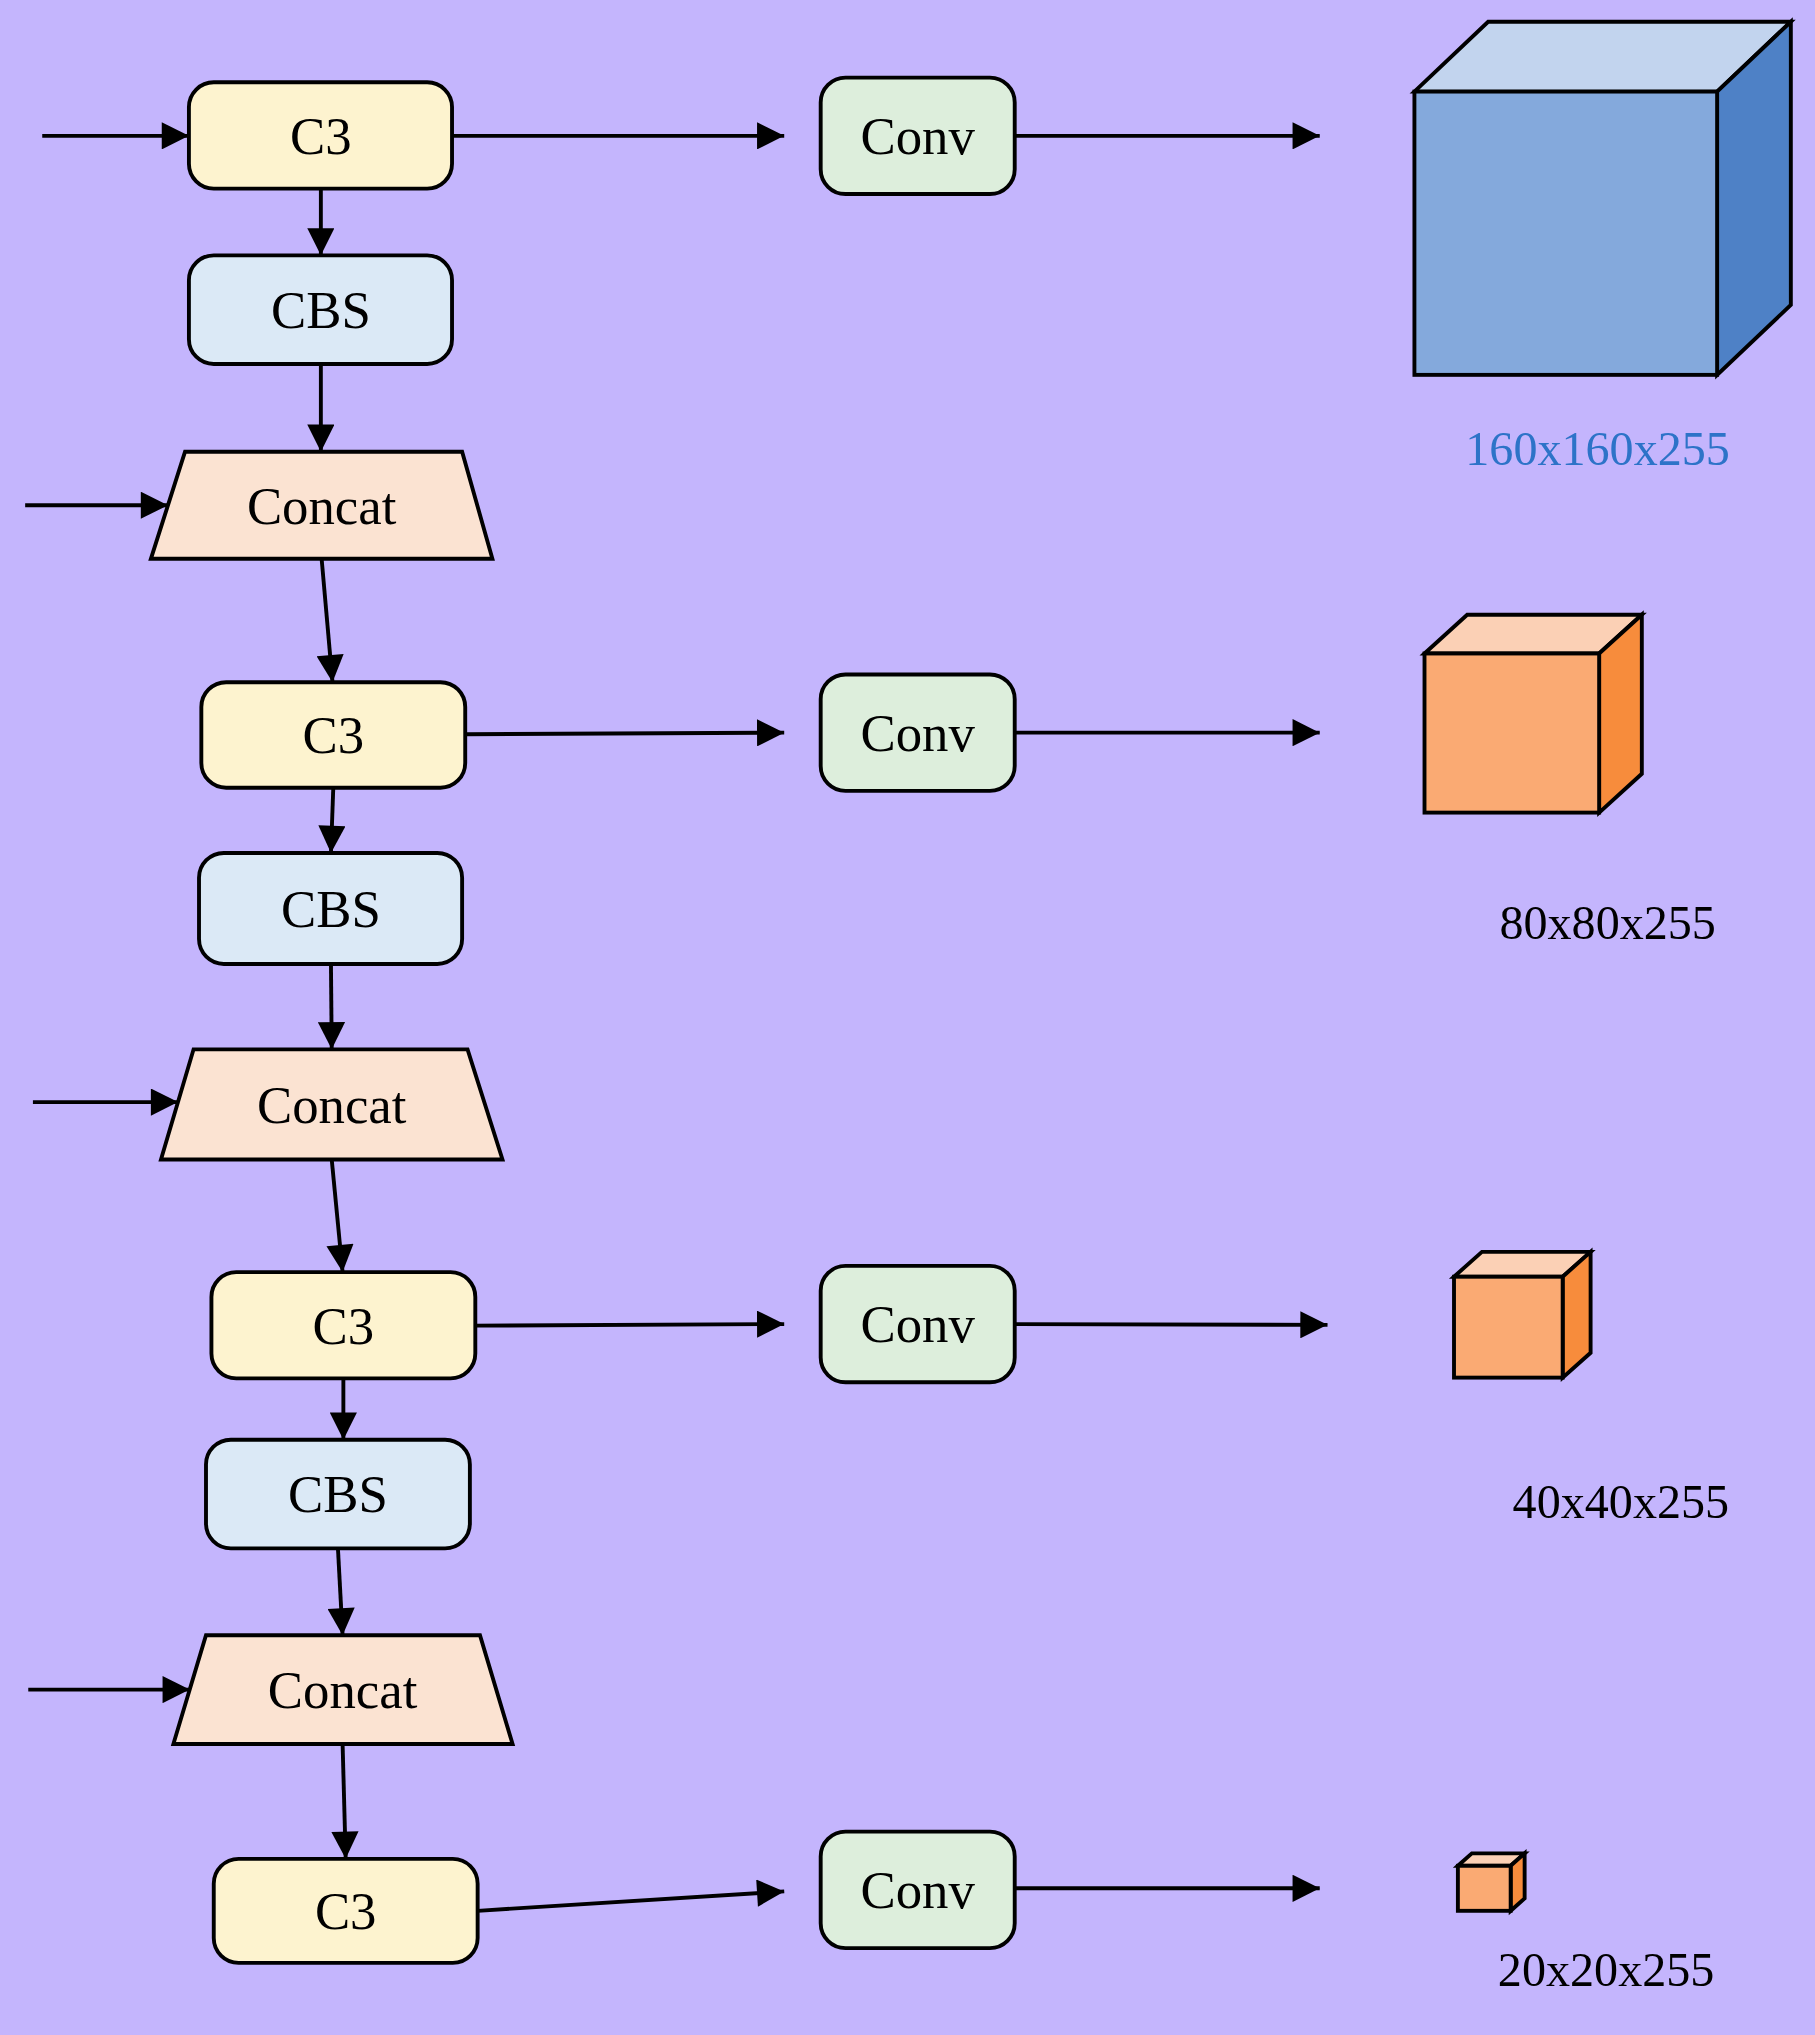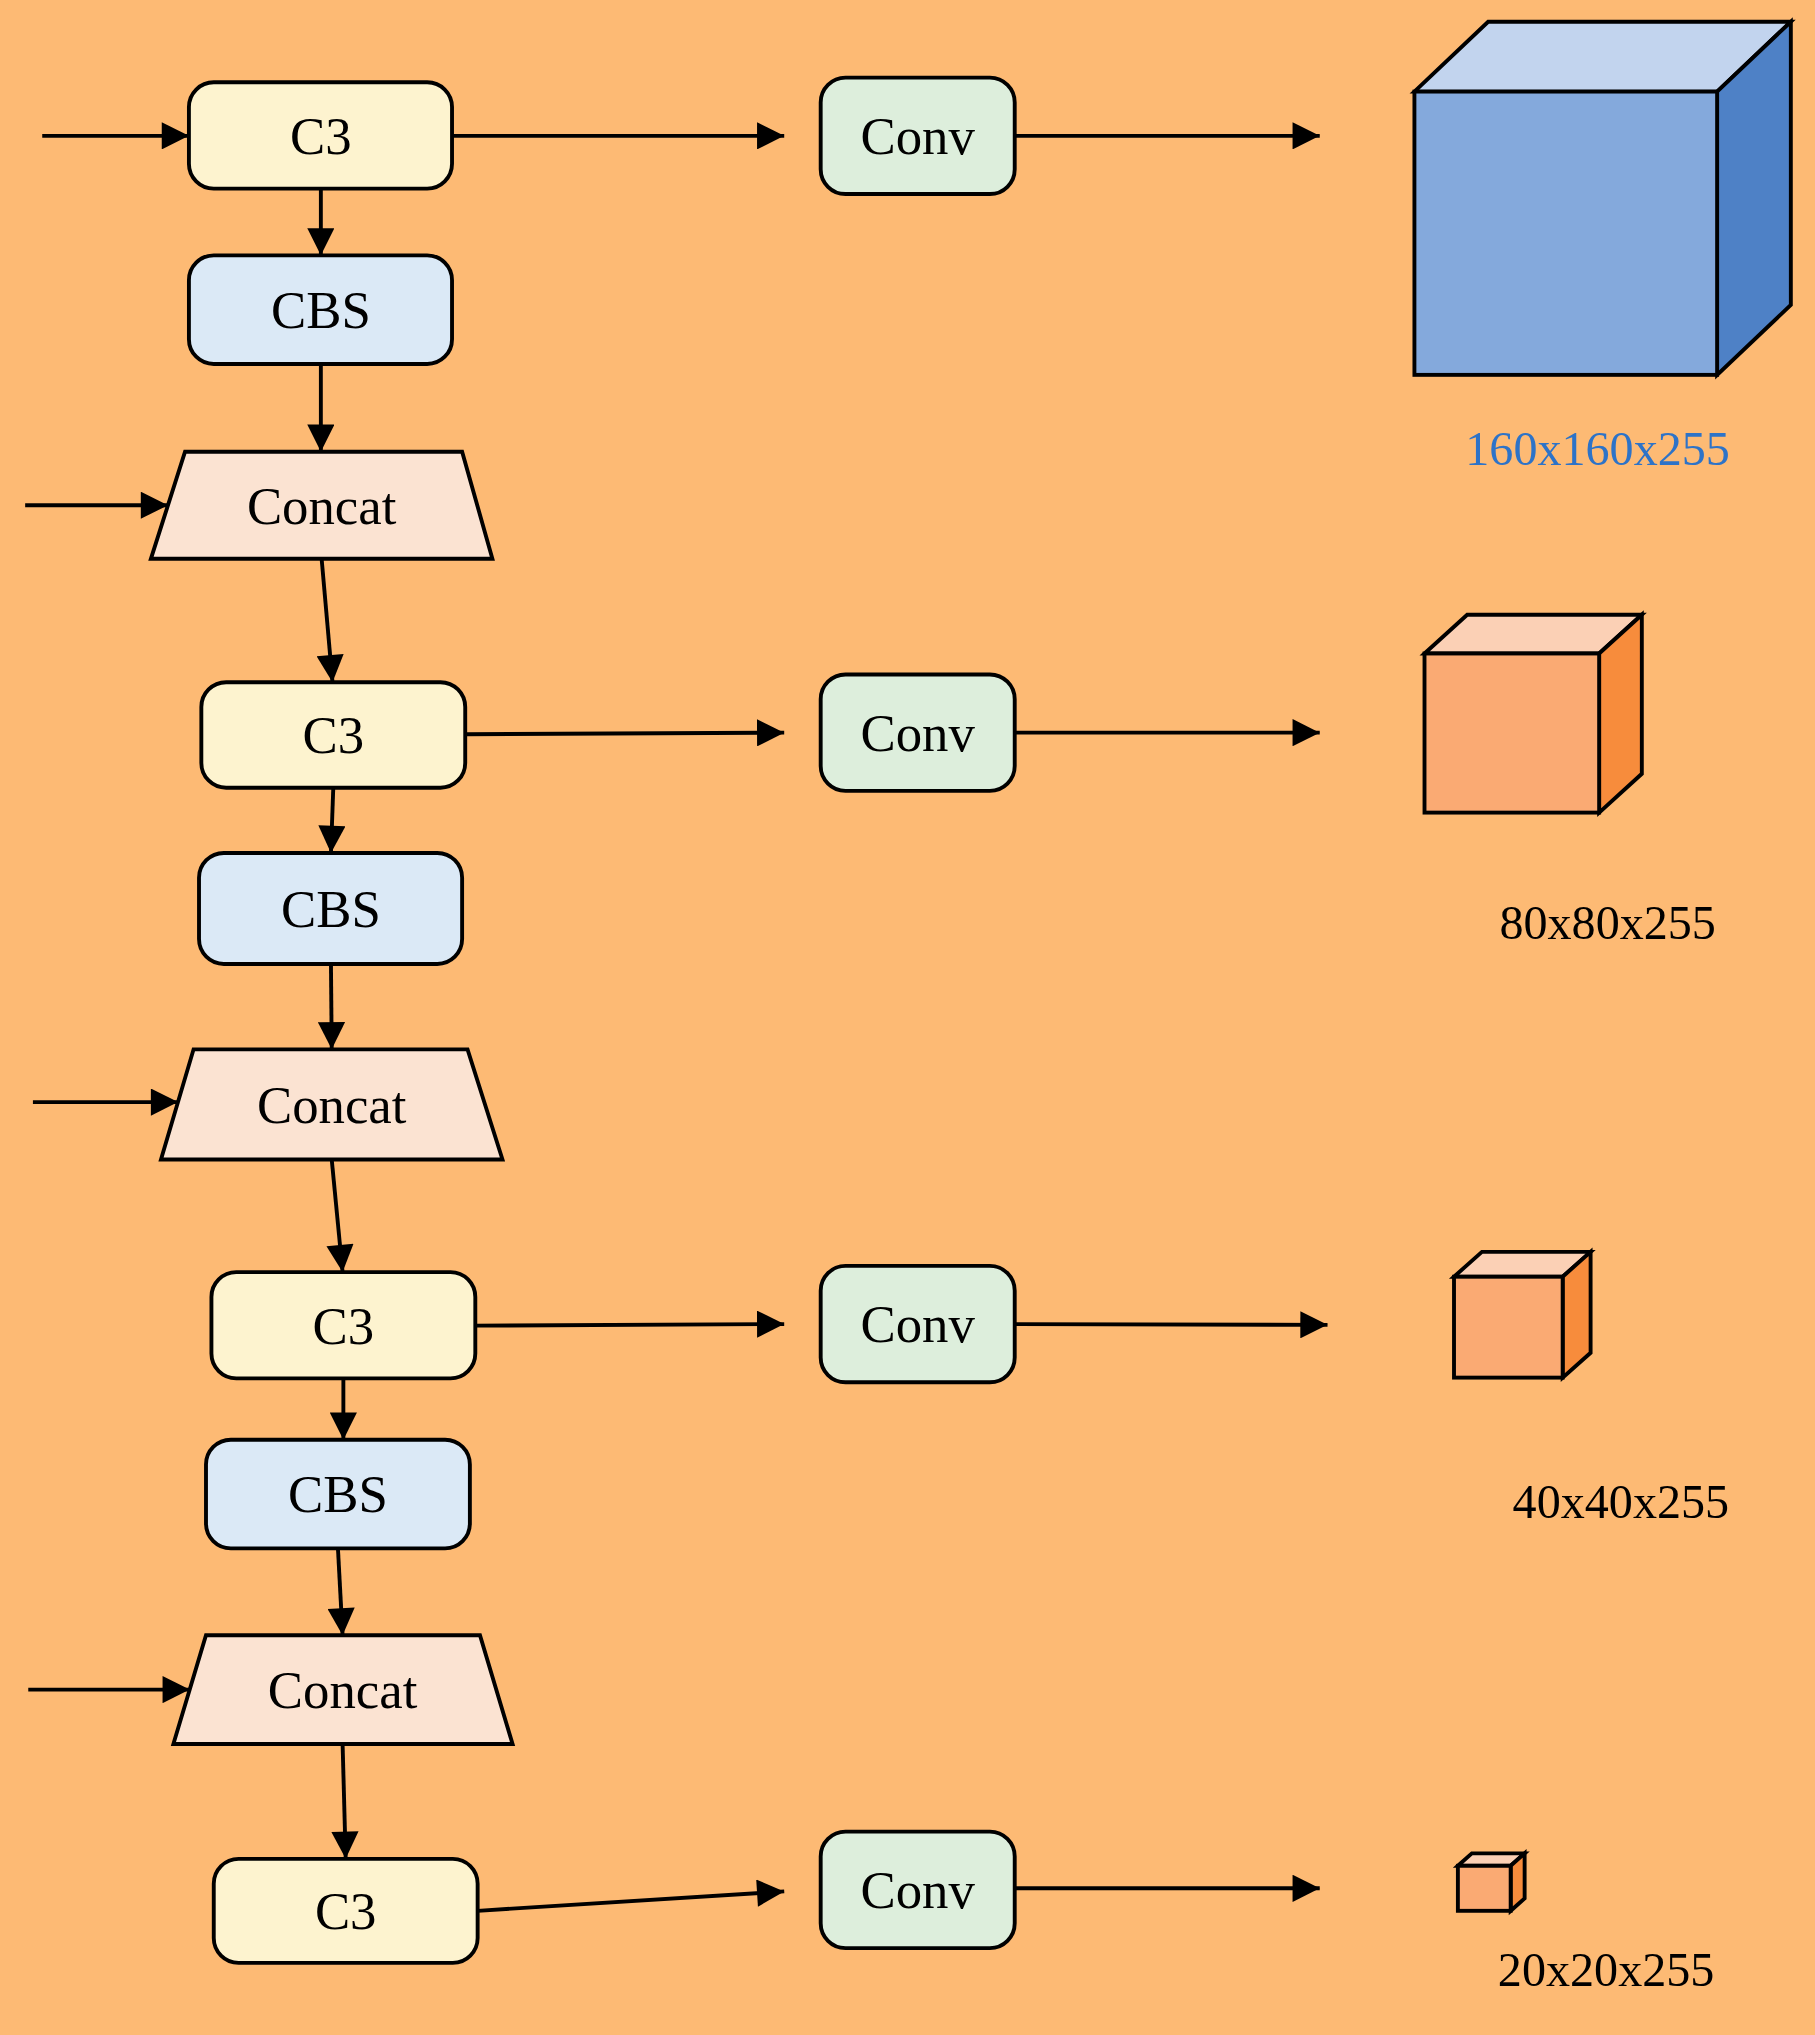--- a/index.html
+++ b/index.html
@@ -1,16 +1,16 @@
 <!DOCTYPE html>
 <html style="font-size:12.4px"><head>
 <meta charset="utf-8">
 <style>
   html, body { margin: 0; padding: 0; background: #ffffff; }
-  .canvas-wrap { width: 1816px; height: 2035px; background: #fdba74; }
+  .canvas-wrap { width: 1816px; height: 2035px; background: #c4b5fd; }
   svg { display: block; }
   .block-label {
     font-family: "Liberation Serif", "DejaVu Serif", serif;
     font-size: 68px;
     fill: #000000;
   }
   .dim-label {
     font-family: "Liberation Serif", "DejaVu Serif", serif;
     font-size: 62px;
   }

